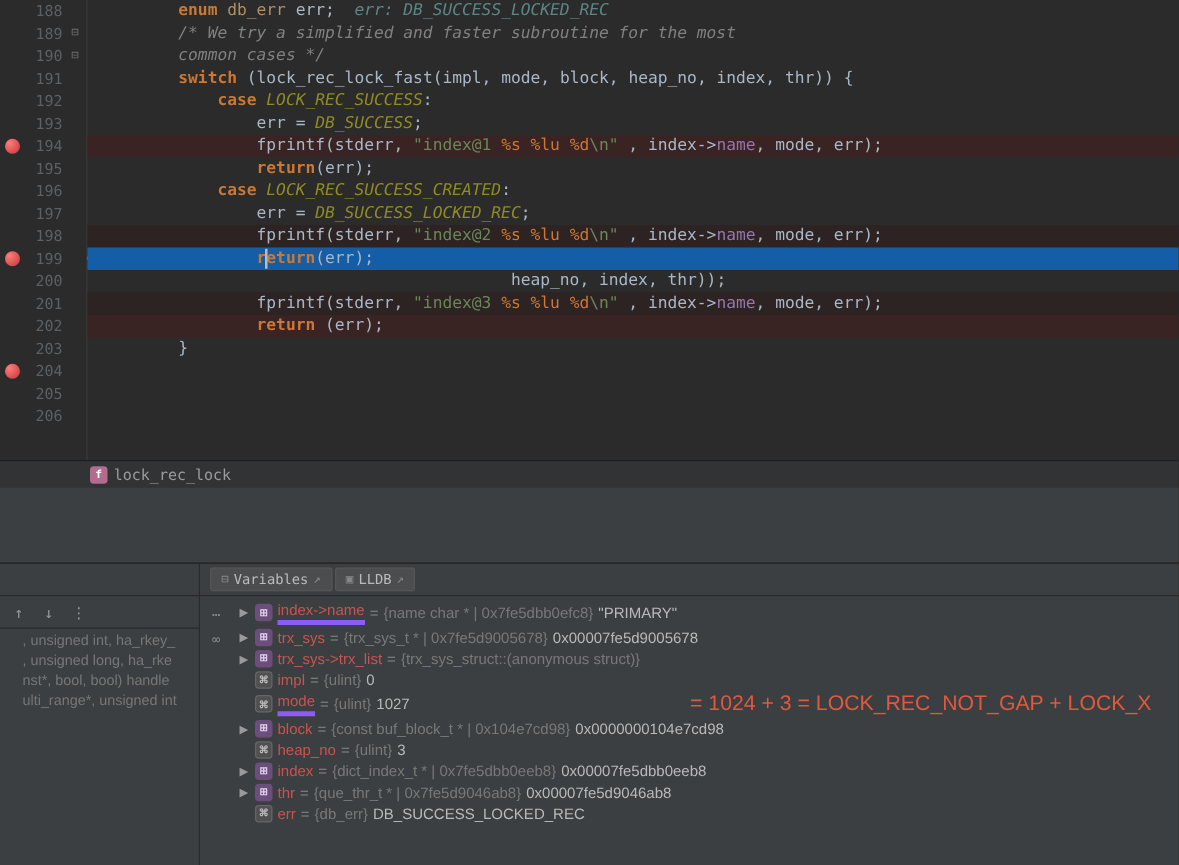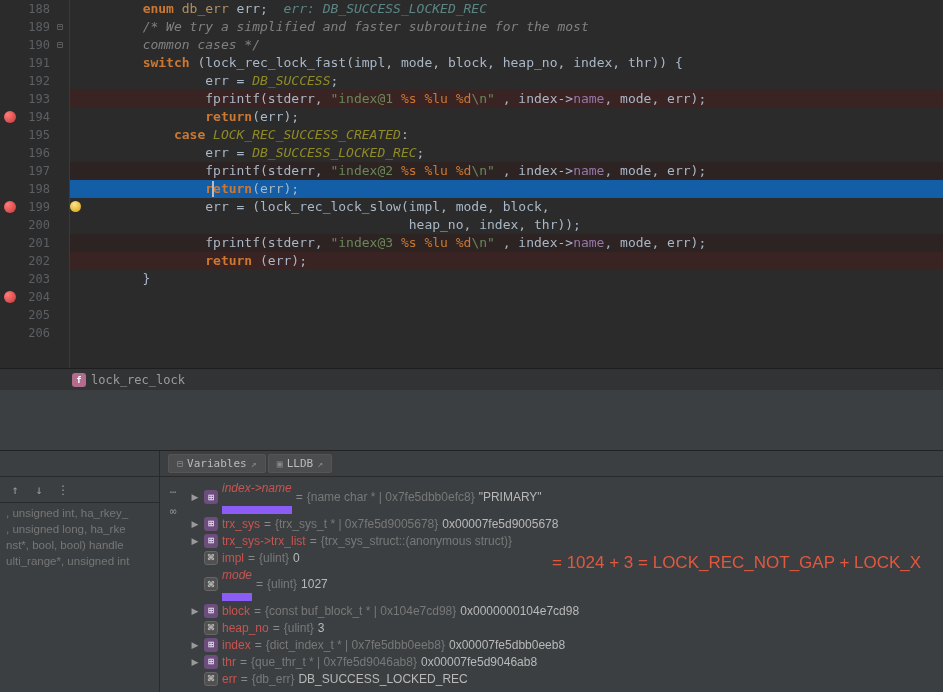--- a/index.html
+++ b/index.html
@@ -86,41 +86,41 @@
   padding: 2px 8px; display: flex; align-items: center; gap: 4px;
   background: #4b4d4f; border: 1px solid #555; border-radius: 2px; font-size: 11px; color: #bbb;
 }
 .dbg-tab .pin { font-size: 10px; color: #888; }
 .dbg-toolbar {
   height: 26px; display: flex; align-items: center; gap: 6px; padding-left: 6px;
   border-bottom: 1px solid #2a2a2a;
 }
 .tb-btn { width: 18px; height: 18px; color: #9a9a9a; display:inline-flex; align-items:center; justify-content:center; font-size:12px; }
 .frames { flex: 1; overflow: hidden; padding: 2px 0; font-family: sans-serif; font-size: 11.5px; color: #767676; }
-.frames div { padding: 2px 6px; white-space: nowrap; overflow: hidden; text-overflow: clip; }
+.frames div { padding: 2px 18px; white-space: nowrap; overflow: hidden; text-overflow: clip; }
 .vars-area { flex: 1; display: flex; }
 .vars-gutter { width: 26px; flex: 0 0 26px; display: flex; flex-direction: column; align-items: center; padding-top: 4px; gap: 6px; }
 .vg-btn { width: 18px; height: 16px; color: #8a8a8a; font-size: 11px; display:inline-flex; align-items:center; justify-content:center; }
 .vars-tree { flex: 1; overflow: hidden; padding: 2px 0; font-family: sans-serif; font-size: 12px; position: relative; }
 .var-row {
   padding: 1.5px 4px; display: flex; align-items: center; gap: 4px; white-space: nowrap;
   position: relative;
 }
 .expand { width: 10px; color: #9a9a9a; font-size: 9px; display: inline-block; text-align: center; }
 .vicon {
   width: 14px; height: 14px; border-radius: 3px; display: inline-flex;
   align-items: center; justify-content: center; font-size: 8px; font-weight: bold; flex: 0 0 14px;
 }
 .vicon-struct { background: #6b4e7b; color: #e0d0ea; }
 .vicon-box { background: #505050; color: #bbb; border: 1px solid #666; }
 .vname { color: #c75450; }
 .vsep { color: #888; }
 .vtype { color: #787878; }
 .vval { color: #b9b9b9; }
-.underline-red { border-bottom: 8px solid #8b5cf6; padding-bottom: 11px; font-style: italic; }
+.underline-red { border-bottom: 4px solid #8b5cf6; padding-bottom: 1px; }
 .annotation {
   color: #e2583f; font-family: sans-serif; font-size: 17px; font-weight: 500;
   position: absolute; white-space: nowrap;
 }
 </style>
 </head>
 <body>
 
 <div class="editor-pane">
   <div class="editor-body">
@@ -155,29 +155,29 @@
     <div class="fold-col" id="fold-col">
         <div class="fold" style="top: 22px;">⊟</div>
         <div class="fold" style="top: 40px;">⊟</div>
         <div class="bulb" style="position: absolute; top: 201px; left: 14px;"></div>
       </div>
     <div class="code-col" id="code-col">
         <div class="code-line "><span class="id">        </span><span class="kw">enum</span><span class="id"> </span><span class="type">db_err</span><span class="id"> err;  </span><span class="cmt-em">err: DB_SUCCESS_LOCKED_REC</span></div>
         <div class="code-line "><span class="id">        </span><span class="cmt">/* We try a simplified and faster subroutine for the most</span></div>
         <div class="code-line "><span class="id">        </span><span class="cmt">common cases */</span></div>
         <div class="code-line "><span class="id">        </span><span class="kw">switch</span><span class="id"> (lock_rec_lock_fast(</span><span class="id">impl</span><span class="paren">, </span><span class="id">mode</span><span class="paren">, </span><span class="id">block</span><span class="paren">, </span><span class="id">heap_no</span><span class="paren">, </span><span class="id">index</span><span class="paren">, </span><span class="id">thr</span><span class="paren">)) {</span></div>
+        <div class="code-line "><span class="id">            </span><span class="kw">case</span><span class="id"> </span><span class="macro">LOCK_REC_SUCCESS</span><span class="paren">:</span></div>
         <div class="code-line "><span class="id">                err = </span><span class="macro">DB_SUCCESS</span><span class="paren">;</span></div>
         <div class="code-line hl-bp"><span class="id">                fprintf(</span><span class="id">stderr</span><span class="paren">, </span><span class="str">"index@1 </span><span class="fmt">%s %lu %d</span><span class="str">\n"</span><span class="id"> , index-&gt;</span><span class="field">name</span><span class="paren">, </span><span class="id">mode</span><span class="paren">, </span><span class="id">err</span><span class="paren">);</span></div>
         <div class="code-line "><span class="id">                </span><span class="kw">return</span><span class="paren">(</span><span class="id">err</span><span class="paren">);</span></div>
         <div class="code-line "><span class="id">            </span><span class="kw">case</span><span class="id"> </span><span class="macro">LOCK_REC_SUCCESS_CREATED</span><span class="paren">:</span></div>
         <div class="code-line "><span class="id">                err = </span><span class="macro">DB_SUCCESS_LOCKED_REC</span><span class="paren">;</span></div>
         <div class="code-line hl-dark"><span class="id">                fprintf(</span><span class="id">stderr</span><span class="paren">, </span><span class="str">"index@2 </span><span class="fmt">%s %lu %d</span><span class="str">\n"</span><span class="id"> , index-&gt;</span><span class="field">name</span><span class="paren">, </span><span class="id">mode</span><span class="paren">, </span><span class="id">err</span><span class="paren">);</span></div>
         <span style="position: absolute; left: 18px; top: 201px;"></span>
         <div class="code-line hl-current" style="position: relative;"><span class="id">                </span><span class="kw">return</span><span class="paren">(</span><span class="id">err</span><span class="paren">);</span><div class="caret" style="left: 142px;"></div></div>
-        <div class="code-line "><span class="id">                err = (lock_rec_lock_slow(</span><span class="id">impl</span><span class="paren">, </span><span class="id">mode</span><span class="paren">, </span><span class="id">block</span><span class="paren">,</span></div>
         <div class="code-line "><span class="id">                                          </span><span class="id">heap_no</span><span class="paren">, </span><span class="id">index</span><span class="paren">, </span><span class="id">thr</span><span class="paren">));</span></div>
         <div class="code-line hl-dark"><span class="id">                fprintf(</span><span class="id">stderr</span><span class="paren">, </span><span class="str">"index@3 </span><span class="fmt">%s %lu %d</span><span class="str">\n"</span><span class="id"> , index-&gt;</span><span class="field">name</span><span class="paren">, </span><span class="id">mode</span><span class="paren">, </span><span class="id">err</span><span class="paren">);</span></div>
         <div class="code-line hl-bp"><span class="id">                </span><span class="kw">return</span><span class="id"> (</span><span class="id">err</span><span class="paren">);</span></div>
         <div class="code-line "><span class="id">        }</span></div>
         <div class="code-line "><span class="id"></span></div>
       </div>
   </div>
   <div class="breadcrumb-bar">
     <span class="fn-icon">f</span>
     <span>lock_rec_lock</span>

